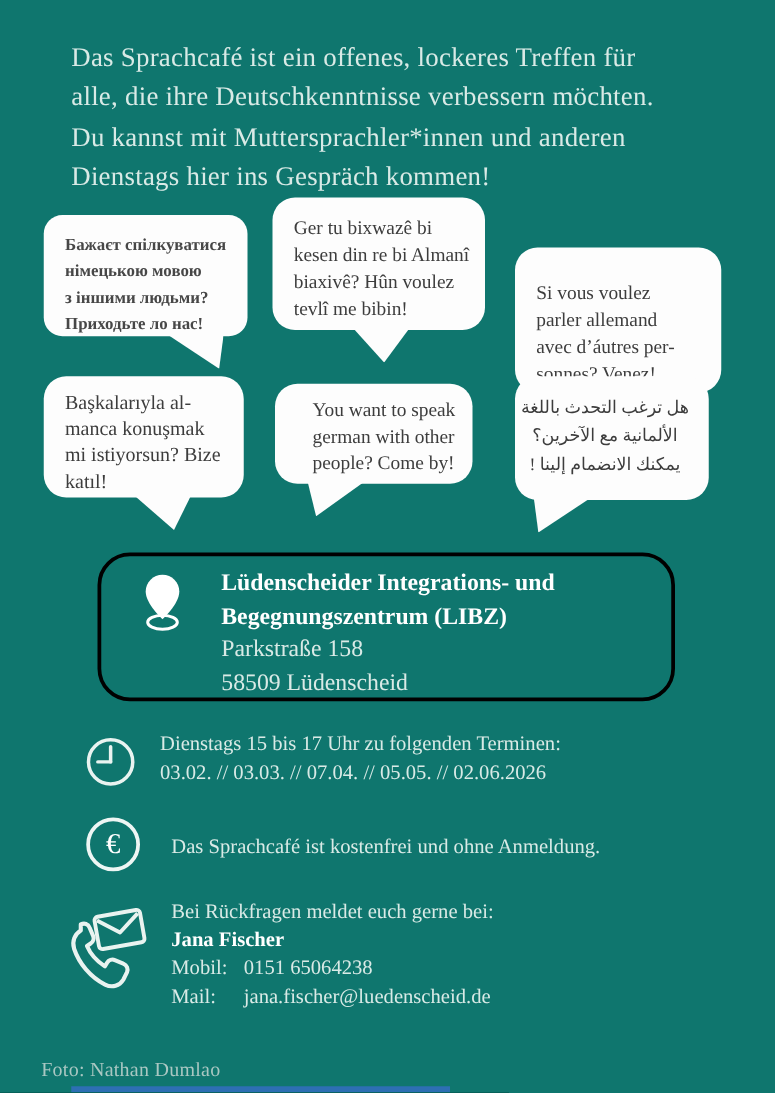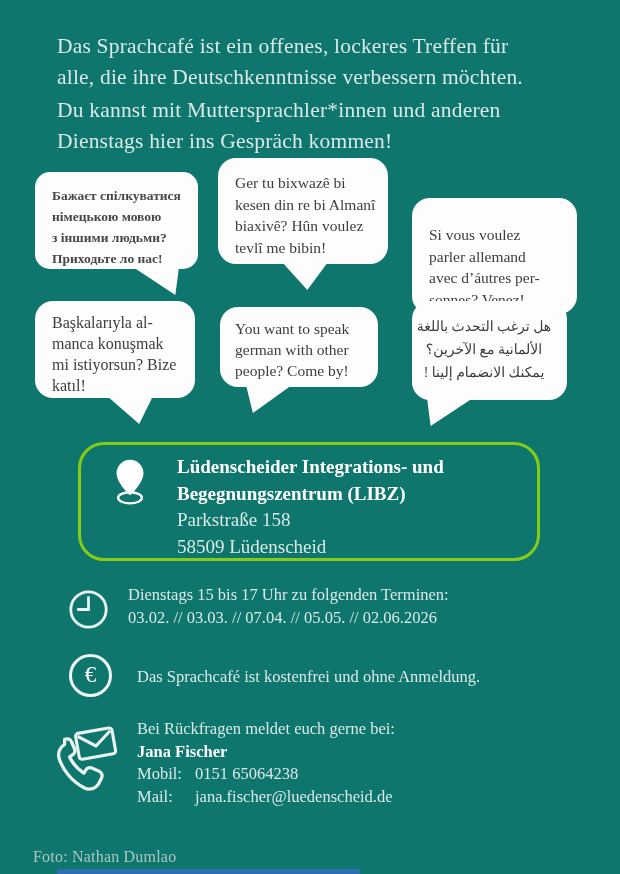--- a/index.html
+++ b/index.html
@@ -25,30 +25,30 @@
   .b-ua .tail{left:98px;clip-path:polygon(0 0,100% 0,92% 100%);}
   .b-ku{left:218px;top:158px;width:170px;height:106px;padding:14px 6px 0 17px;
         font-size:15.5px;line-height:21.5px;}
   .b-ku .tail{left:64px;clip-path:polygon(0 0,100% 0,55% 100%);}
   .b-fr{left:412px;top:174px;width:165px;height:116px;padding:26px 6px 0 17px;
         font-size:15.5px;line-height:21.5px;margin-top:24px;}
   .b-fr .tail{left:16px;clip-path:polygon(0 0,100% 0,10% 100%);}
   .b-tr{left:35px;top:301px;width:160px;height:97px;padding:11px 6px 0 17px;
         font-size:16px;line-height:21px;}
   .b-tr .tail{left:72px;clip-path:polygon(0 0,100% 0,70% 100%);}
-  .b-en{left:220px;top:307px;width:158px;height:80px;padding:11px 4px 0 15px;
+  .b-en{left:220px;top:307px;width:158px;height:80px;padding:11px 4px 0 30px;
         font-size:15.5px;line-height:21px;}
   .b-en .tail{left:26px;clip-path:polygon(0 0,100% 0,15% 100%);}
   .b-ar{left:412px;top:301px;width:155px;height:99px;padding:14px 15px 0 4px;
         font-size:14px;line-height:23px;direction:rtl;text-align:center;}
   .b-ar .tail{left:15px;clip-path:polygon(0 0,100% 0,8% 100%);}
   
   .loc-box{
     position:absolute;left:78px;top:442px;width:462px;height:119px;
-    border:3px solid #84cc16;border-radius:26px;box-sizing:border-box;
+    border:3px solid #000000;border-radius:26px;box-sizing:border-box;
   }
   .loc-pin{position:absolute;left:30px;top:12px;width:38px;height:50px;}
   .loc-text{position:absolute;left:96px;top:9px;}
   .loc-name{font-weight:bold;color:#ffffff;font-size:19px;line-height:26.5px;}
   .loc-addr{color:#d9eae6;font-size:19px;line-height:26.5px;}
   
   .clock{position:absolute;left:68px;top:589px;width:41px;height:41px;}
   .schedule{position:absolute;left:128px;top:584px;color:#d9eae6;font-size:16.5px;line-height:22.5px;}
   
   .euro{

